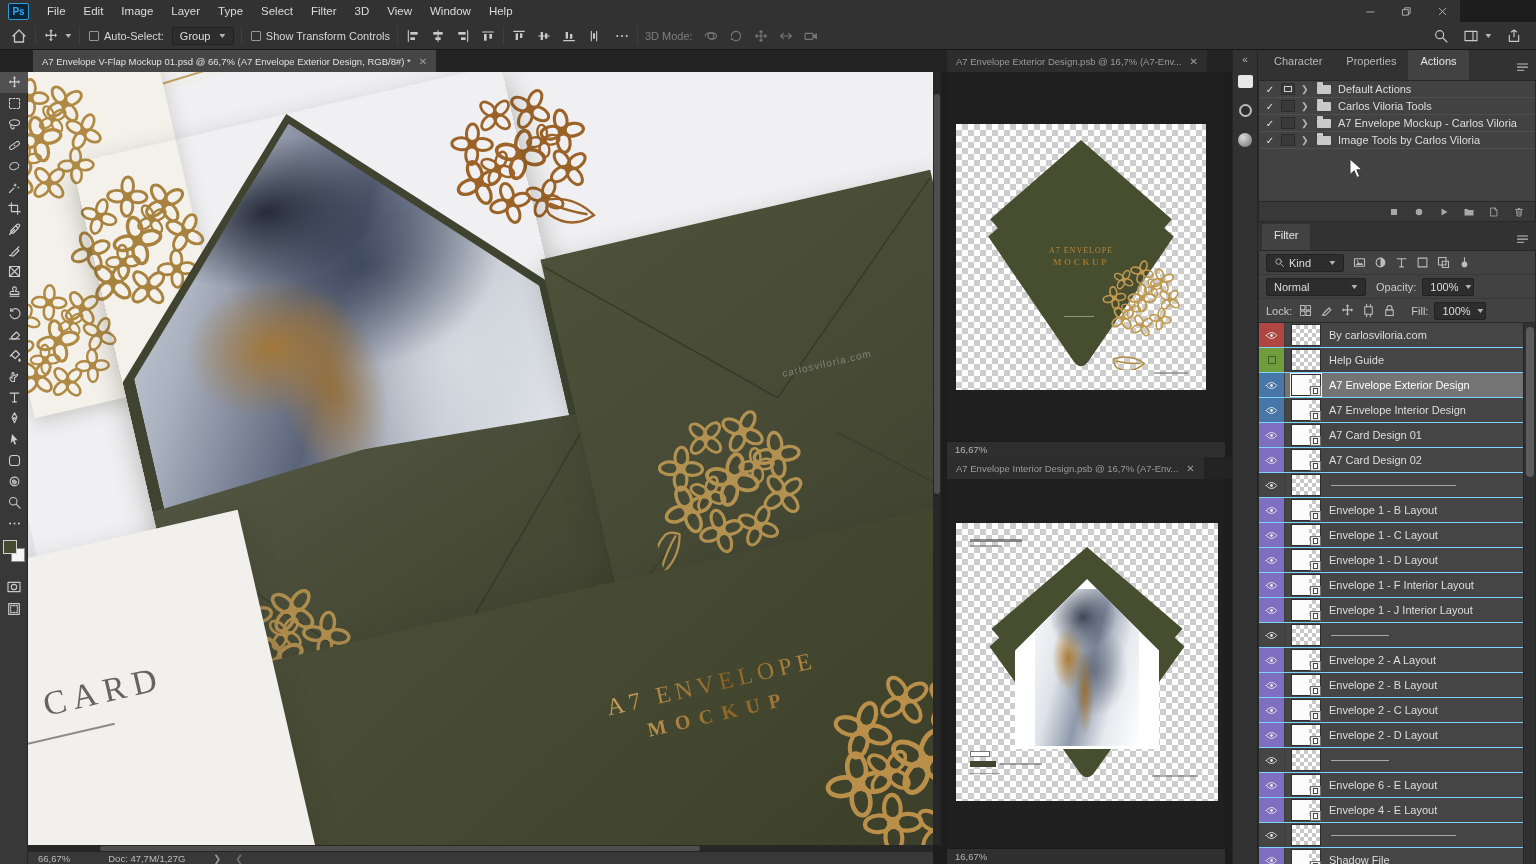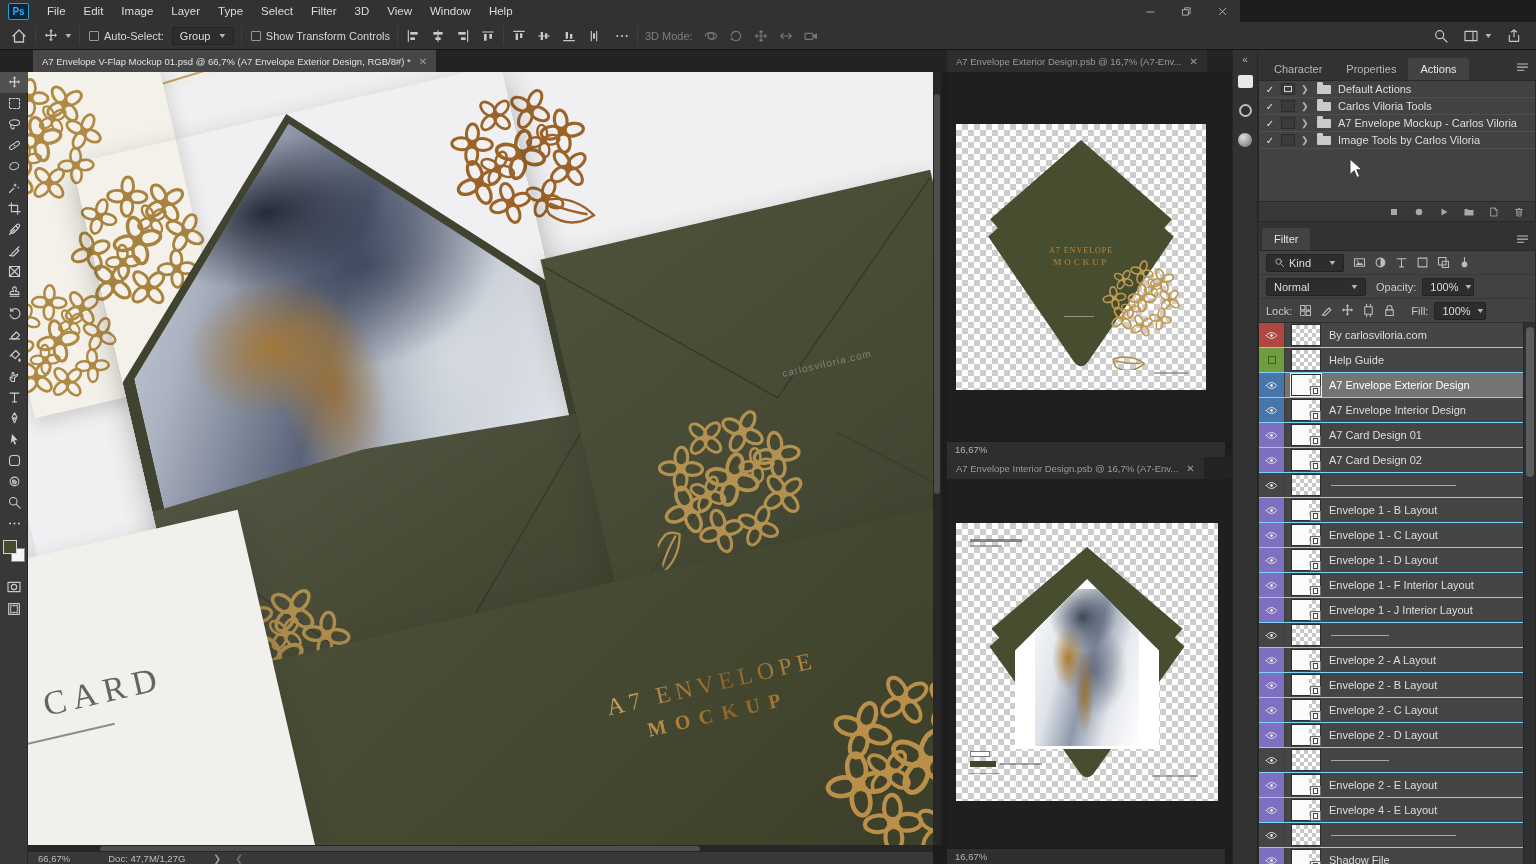--- a/index.html
+++ b/index.html
@@ -5,21 +5,21 @@
 *{box-sizing:border-box;margin:0;padding:0}
 html,body{width:1536px;height:864px;overflow:hidden}
 body{background:#1d1d1d;font-family:"Liberation Sans",sans-serif;color:#d6d6d6;position:relative}
 .abs{position:absolute}
 
 .ic{display:inline-flex;width:16px;height:16px;color:#c9c9c9;flex:none}
 .ic svg{width:100%;height:100%}
 .ic svg *{stroke:currentColor;fill:none;stroke-width:1.7;stroke-linecap:round;stroke-linejoin:round}
 .ic svg .f{fill:currentColor;stroke:none}
 
-#menubar{position:absolute;left:0;top:0;width:1240px;height:22px;background:#323232;display:flex;align-items:center;z-index:40}
+#menubar{position:absolute;left:0;top:0;width:1460px;height:22px;background:#323232;display:flex;align-items:center;z-index:40}
 #ps-logo{width:21px;height:17px;margin:0 9px 0 8px;background:#0a2636;border:1px solid #2f9bd8;border-radius:2px;color:#31a8ff;font-size:10px;font-weight:bold;display:flex;align-items:center;justify-content:center}
 .menu-item{padding:3px 9px;font-size:11.5px;color:#dcdcdc}
 #win-controls{margin-left:auto;display:flex}
 .winbtn{width:36px;height:22px;display:flex;align-items:center;justify-content:center;color:#c9c9c9}
 .winbtn .ic{width:11px;height:11px}
 
 #optionsbar{position:absolute;left:0;top:22px;width:1536px;height:28px;background:#323232;border-bottom:1px solid #161616;display:flex;align-items:center;z-index:39;font-size:11px}
 .ob-sep{width:1px;height:19px;background:#242424;border-right:1px solid #3e3e3e;margin:0 7px}
 .cb{width:10px;height:10px;border:1px solid #969696;border-radius:1px;margin:0 5px 0 2px;flex:none}
 .field{height:18px;background:#2d2d2d;border:1px solid #222;border-radius:2px;display:flex;align-items:center;padding:0 7px;font-size:11px;color:#ddd}
@@ -67,21 +67,21 @@
 .sb-handle{position:absolute;background:#4e4e4e;border-radius:4px}
 .statusbar{position:absolute;background:#383838;display:flex;align-items:center;font-size:9.5px;color:#bdbdbd;z-index:7}
 
 .docpane{position:absolute;background:#1f1f1f;overflow:hidden;z-index:4}
 .checker{background-color:#fff;background-image:linear-gradient(45deg,#cdcdcd 25%,transparent 25%,transparent 75%,#cdcdcd 75%),linear-gradient(45deg,#cdcdcd 25%,transparent 25%,transparent 75%,#cdcdcd 75%);background-size:12px 12px;background-position:0 0,6px 6px}
 .ministatus{position:absolute;background:#2f2f2f;border-top:1px solid #1b1b1b;display:flex;align-items:center;font-size:9.5px;color:#b5b5b5;z-index:7}
 
 #collapsed{position:absolute;left:1232px;top:50px;width:26px;height:814px;background:#323232;border-left:1px solid #262626;border-right:1px solid #262626;z-index:20}
 
 #right-panels{position:absolute;left:1258px;top:50px;width:278px;height:814px;background:#323232;z-index:20;font-size:11px}
-.ptabs{display:flex;align-items:flex-end;height:30px;padding-left:4px;position:relative}
+.ptabs{display:flex;height:30px;padding-left:4px;position:relative}
 .ptab{padding:5px 12px;font-size:11px;color:#b8b8b8}
 .ptab.active{background:#424242;color:#e6e6e6;border-radius:2px 2px 0 0}
 .pmenu{position:absolute;right:6px;top:9px;color:#bdbdbd}
 .panelbody{background:#424242;border:1px solid #282828}
 .act-row{height:17px;display:flex;align-items:center;border-bottom:1px solid #4e4e4e;color:#dedede}
 .act-check{width:22px;text-align:center;font-size:10px;color:#e3e3e3}
 .act-box{width:14px;height:12px;border:1px solid #2b2b2b;background:#3a3a3a;margin-right:6px;flex:none;display:flex;align-items:center;justify-content:center}
 .act-chev{width:14px;color:#b5b5b5;font-size:9px}
 .folder{width:14px;height:9px;background:#c9c9c9;border-radius:1px;position:relative;margin:0 7px 0 2px;flex:none}
 .folder:before{content:"";position:absolute;top:-3px;left:0;width:6px;height:3px;background:#c9c9c9;border-radius:1px 1px 0 0}
@@ -1157,21 +1157,21 @@
                     <circle class="f" cx="12" cy="12" r="2.6"></circle>
                   </svg>
                 </span>
               </span>
               <span class="lthumb">
                 <span class="art"></span>
                 <span class="sob">
                   <i></i>
                 </span>
               </span>
-              <span class="llabel">Envelope 2 - E Layout</span>
+              <span class="llabel">Envelope 6 - E Layout</span>
             </div>
             <div class="layer-row">
               <span class="eyecell" style="background: rgb(127, 111, 192);">
                 <span class="ic">
                   <svg viewBox="0 0 24 24">
                     <path d="M2.5 12S6 6.5 12 6.5 21.5 12 21.5 12 18 17.5 12 17.5 2.5 12 2.5 12z"></path>
                     <circle class="f" cx="12" cy="12" r="2.6"></circle>
                   </svg>
                 </span>
               </span>

